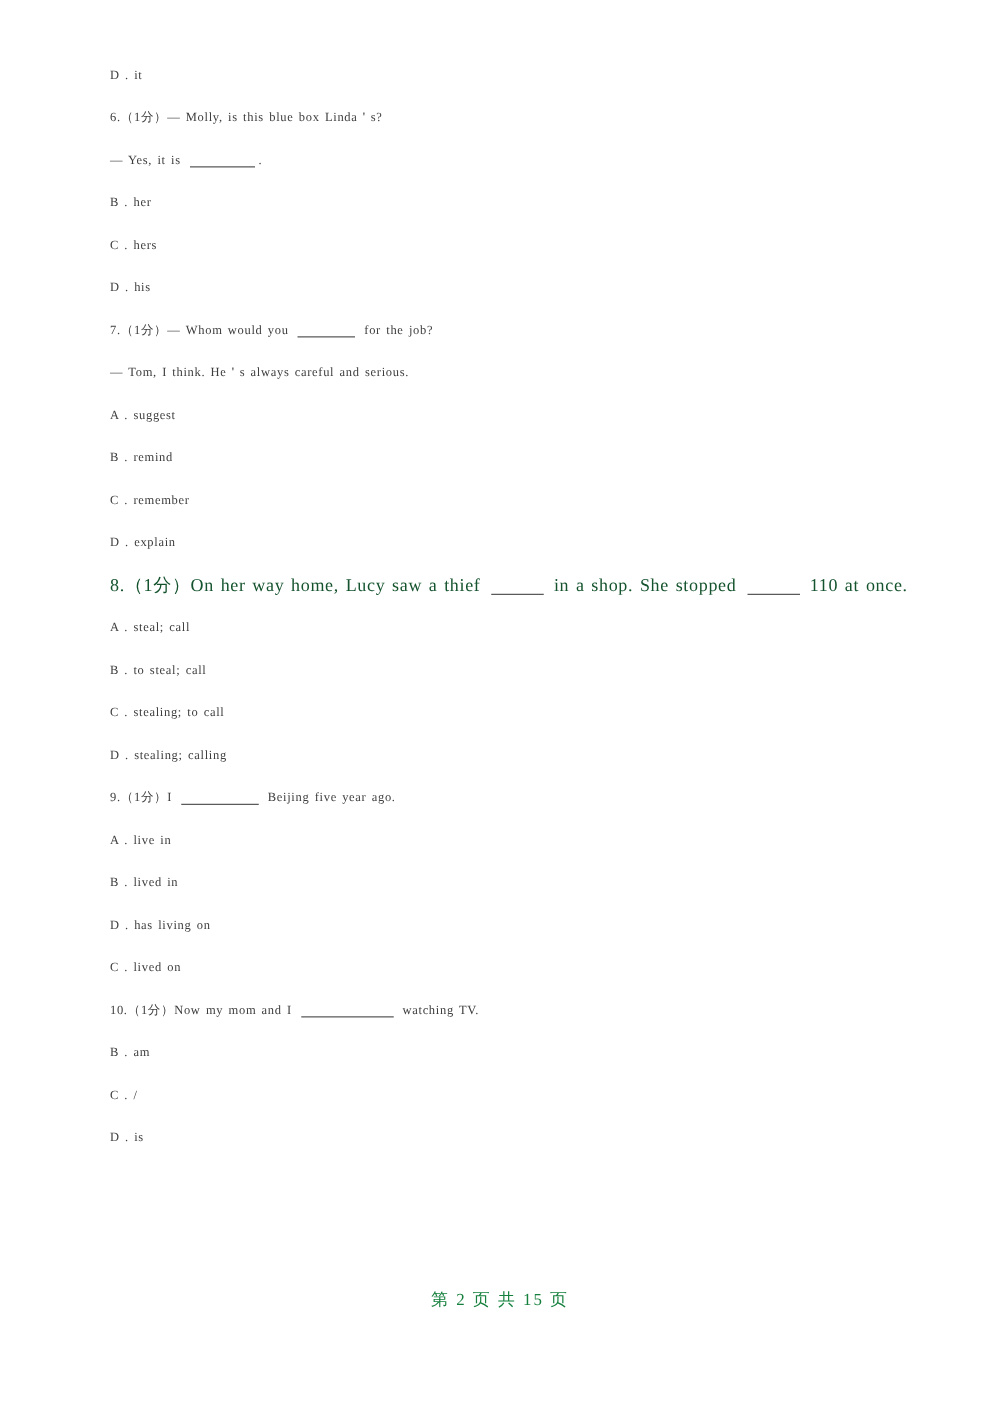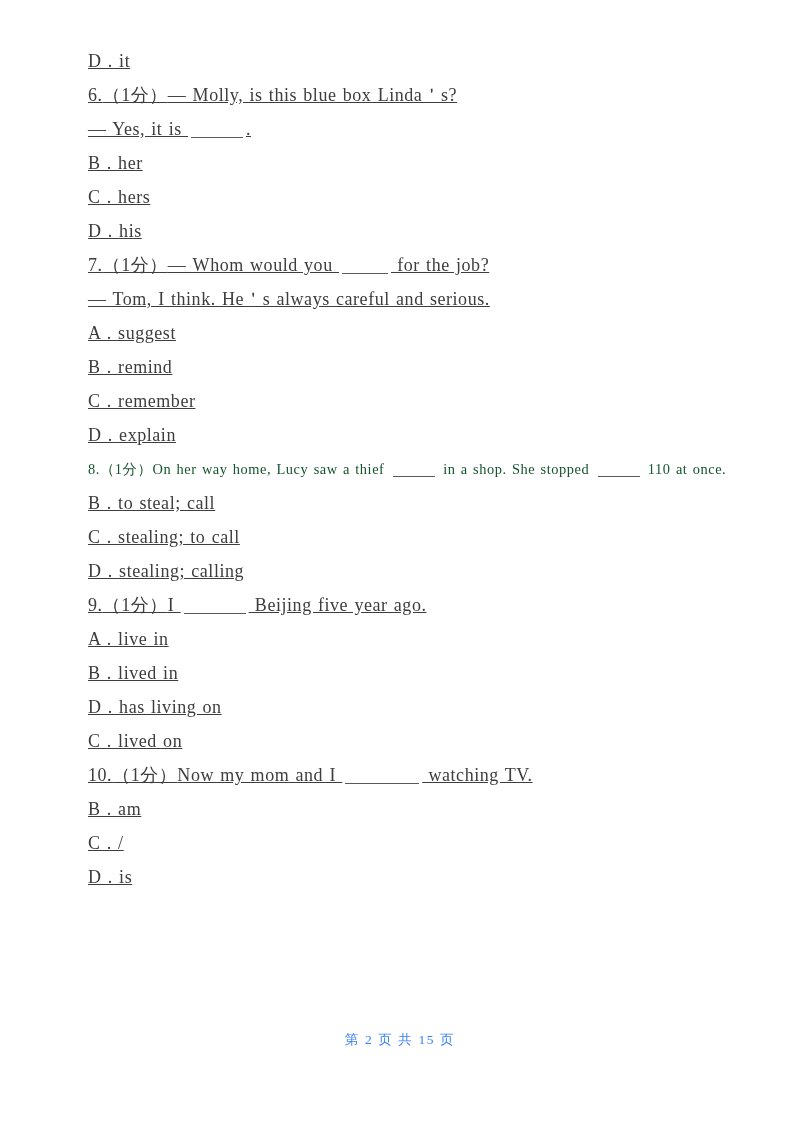--- a/index.html
+++ b/index.html
@@ -29,27 +29,26 @@
 
   .content {
     position: absolute;
     left: 48px;
     top: 44px;
     width: 704px;
   }
 
   
   .line {
-    font-size: 18px;
+    font-size: 10px;
     line-height: 34px;
     letter-spacing: 0.55px;
     word-spacing: 1.2px;
     white-space: pre-wrap;
     color: #3d3d3d;
-    text-decoration: underline;
   }
 
   
   .indent {
     text-indent: 40px;
   }
 
   
   .para {
     font-size: 14.4px;
@@ -77,21 +76,21 @@
   .blank.w5 { width: 74px; }
 
   .footer {
     position: absolute;
     left: 0;
     top: 1031px;
     width: 800px;
     text-align: center;
     font-size: 13.5px;
     letter-spacing: 1.6px;
-    color: #3b82f6;
+    color: #15803d;
     font-family: "Liberation Serif", "DejaVu Serif", serif;
   }
 </style>
 </head>
 <body>
 
 <div class="page">
   <div class="content">
 
     <div class="line indent">D . it</div>
@@ -103,20 +102,21 @@
     <div class="line indent">D . his</div>
 
     <div class="line indent"><span>7.</span><span>（1分）</span><span>— Whom would you </span><span class="blank w2"></span><span> for the job?</span></div>
     <div class="line indent">— Tom, I think. He＇s always careful and serious.</div>
     <div class="line indent">A . suggest</div>
     <div class="line indent">B . remind</div>
     <div class="line indent">C . remember</div>
     <div class="line indent">D . explain</div>
 
     <p class="para"><span>8.</span><span>（1分）</span><span>On her way home, Lucy saw a thief </span><span class="blank w3"></span><span> in a shop. She stopped </span><span class="blank w3"></span><span> 110 at once.</span></p>
+    <div class="line indent">A . steal; call</div>
     <div class="line indent">B . to steal; call</div>
     <div class="line indent">C . stealing; to call</div>
     <div class="line indent">D . stealing; calling</div>
 
     <div class="line indent"><span>9.</span><span>（1分）</span><span>I </span><span class="blank w4"></span><span> Beijing five year ago.</span></div>
     <div class="line indent">A . live in</div>
     <div class="line indent">B . lived in</div>
     <div class="line indent">D . has living on</div>
     <div class="line indent">C . lived on</div>
 

